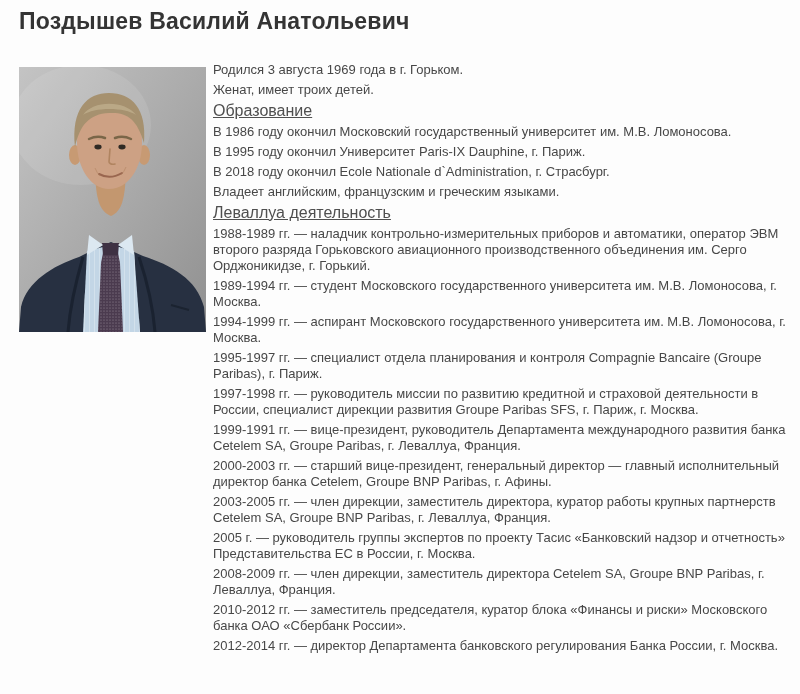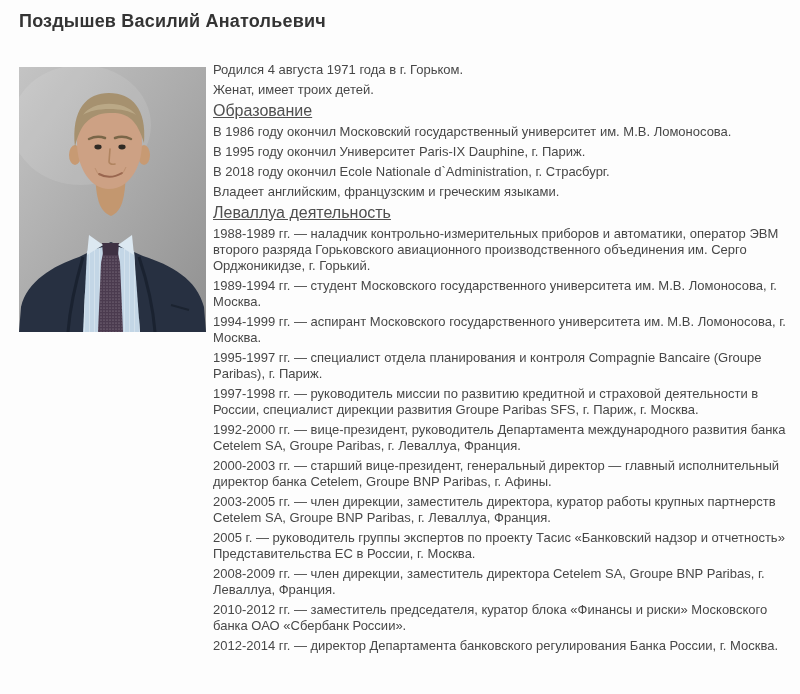--- a/index.html
+++ b/index.html
@@ -9,21 +9,21 @@
     width: 800px;
     height: 694px;
     box-sizing: border-box;
     padding: 6px 5px 0 19px;
     background: #fdfdfd;
     overflow: hidden;
     font-family: "Liberation Sans", sans-serif;
     color: #474747;
   }
   h1.title {
-    font-size: 18px;
+    font-size: 23px;
     line-height: 30px;
     font-weight: 700;
     color: #343434;
     margin: 0;
     letter-spacing: 0.2px;
   }
   .content { display: flex; align-items: flex-start; margin-top: 26px; }
   .photo {
     flex: 0 0 auto;
     width: 187px;
@@ -111,36 +111,36 @@
 
         <path d="M91 82 L90 95 Q91 98 96 97" stroke="#b08460" stroke-width="1.6" fill="none" stroke-linecap="round"></path>
 
         <path d="M80 107 Q91 113 103 106" stroke="#99664f" stroke-width="2" fill="none" stroke-linecap="round"></path>
         <path d="M76 101 Q78 106 81 109" stroke="#b08460" stroke-width="1" fill="none" opacity="0.6"></path>
         <path d="M107 100 Q105 105 102 108" stroke="#b08460" stroke-width="1" fill="none" opacity="0.6"></path>
       </svg>
     </div>
 
     <div class="bio">
-      <p>Родился 4 августа 1971 года в г. Горьком.</p>
+      <p>Родился 3 августа 1969 года в г. Горьком.</p>
       <p>Женат, имеет троих детей.</p>
 
       <h2>Образование</h2>
       <p>В 1986 году окончил Московский государственный университет им. М.В. Ломоносова.</p>
       <p>В 1995 году окончил Университет Paris-IX Dauphine, г. Париж.</p>
       <p>В 2018 году окончил Ecole Nationale d`Administration, г. Страсбург.</p>
       <p>Владеет английским, французским и греческим языками.</p>
 
       <h2>Леваллуа деятельность</h2>
       <p>1988-1989 гг. — наладчик контрольно-измерительных приборов и автоматики, оператор ЭВМ второго разряда Горьковского авиационного производственного объединения им. Серго Орджоникидзе, г. Горький.</p>
       <p>1989-1994 гг. — студент Московского государственного университета им. М.В. Ломоносова, г. Москва.</p>
       <p>1994-1999 гг. — аспирант Московского государственного университета им. М.В. Ломоносова, г. Москва.</p>
       <p>1995-1997 гг. — специалист отдела планирования и контроля Compagnie Bancaire (Groupe Paribas), г. Париж.</p>
       <p>1997-1998 гг. — руководитель миссии по развитию кредитной и страховой деятельности в России, специалист дирекции развития Groupe Paribas SFS, г. Париж, г. Москва.</p>
-      <p>1992-2000 гг. — вице-президент, руководитель Департамента международного развития банка Cetelem SA, Groupe Paribas, г. Леваллуа, Франция.</p>
+      <p>1999-1991 гг. — вице-президент, руководитель Департамента международного развития банка Cetelem SA, Groupe Paribas, г. Леваллуа, Франция.</p>
       <p>2000-2003 гг. — старший вице-президент, генеральный директор — главный исполнительный директор банка Cetelem, Groupe BNP Paribas, г. Афины.</p>
       <p>2003-2005 гг. — член дирекции, заместитель директора, куратор работы крупных партнерств Cetelem SA, Groupe BNP Paribas, г. Леваллуа, Франция.</p>
       <p>2005 г. — руководитель группы экспертов по проекту Тасис «Банковский надзор и отчетность» Представительства ЕС в России, г. Москва.</p>
       <p>2008-2009 гг. — член дирекции, заместитель директора Cetelem SA, Groupe BNP Paribas, г. Леваллуа, Франция.</p>
       <p>2010-2012 гг. — заместитель председателя, куратор блока «Финансы и риски» Московского банка ОАО «Сбербанк России».</p>
       <p>2012-2014 гг. — директор Департамента банковского регулирования Банка России, г. Москва.</p>
 
     </div>
 
   </div>

